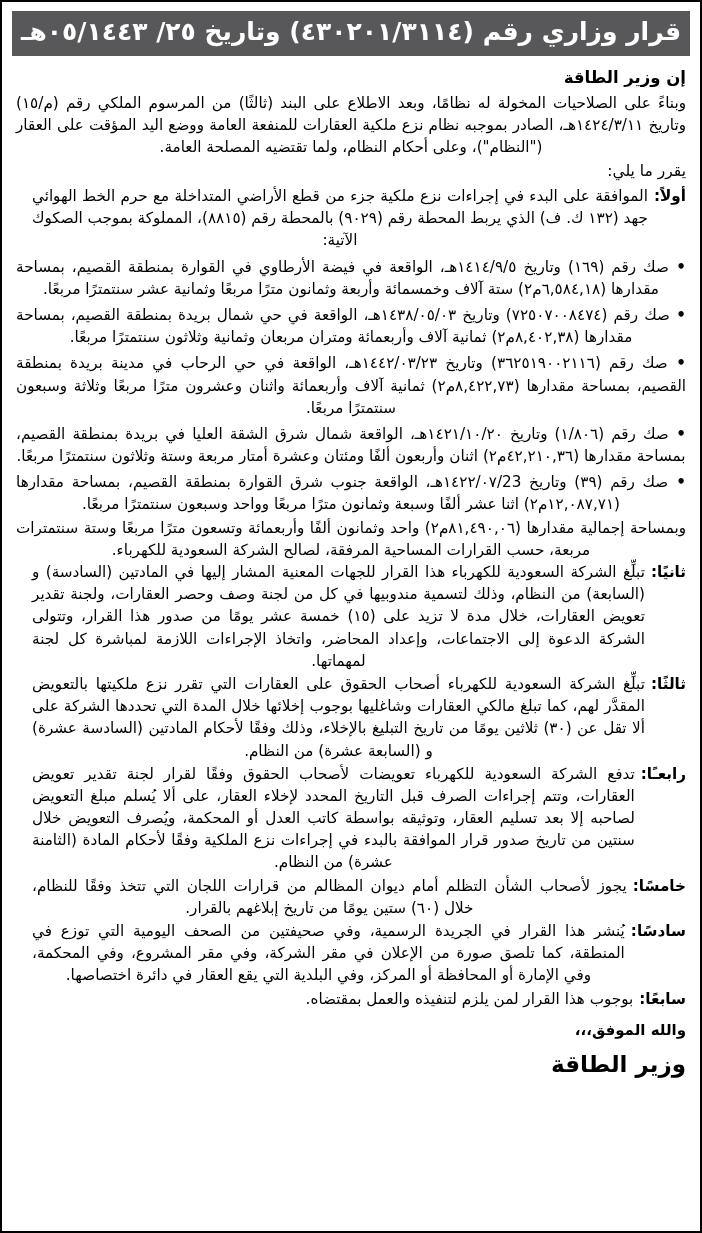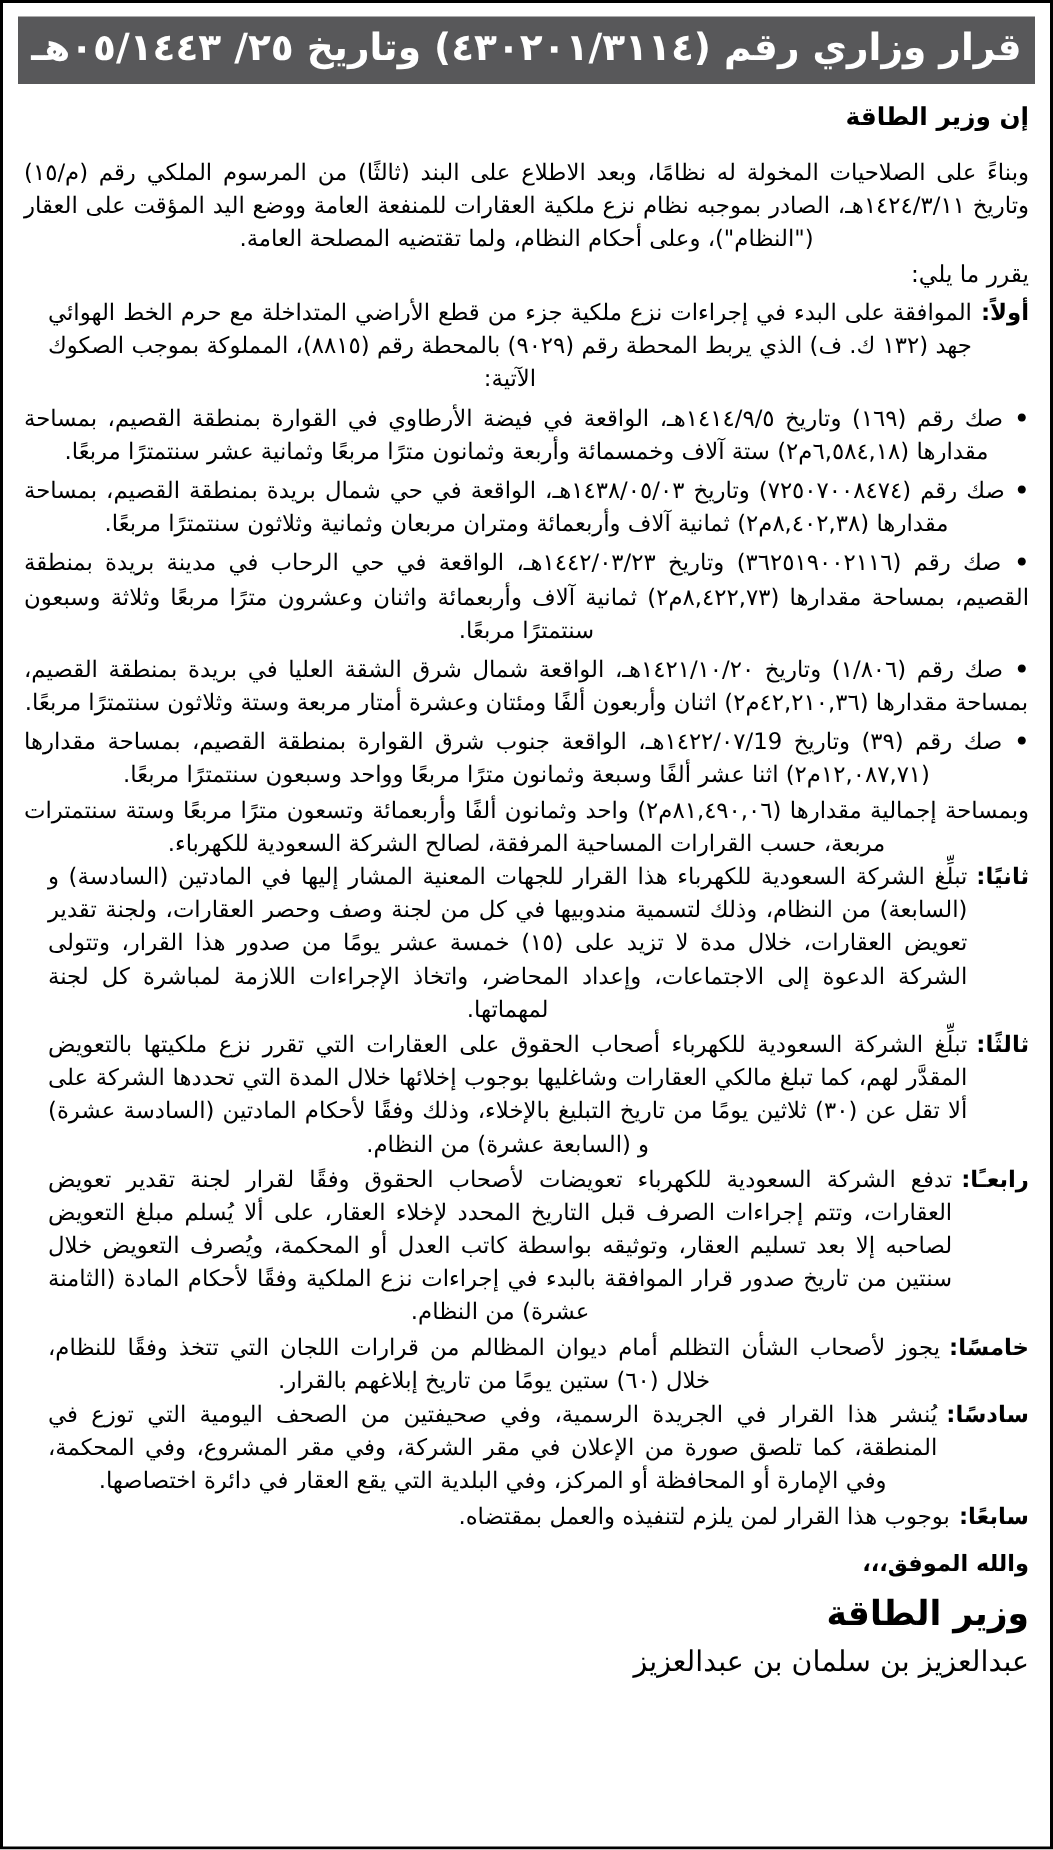--- a/index.html
+++ b/index.html
@@ -37,21 +37,21 @@
     padding:0 6px;
     font-size:15.2px;
     line-height:1.46;
     text-align:justify;
     text-align-last:right;
   }
   .preamble-title{
     font-size:16.5px;
     font-weight:bold;
     text-align:center;
-    margin:4px 0 14px 0;
+    margin:4px 0 2px 0;
   }
   .preamble{
     margin:0 0 2px 0;
     text-align:justify;
     text-align-last:center;
   }
   .decides{
     text-align:center;
     font-weight:normal;
     margin:2px 0 2px 0;
@@ -130,21 +130,21 @@
 
     <div class="clause">
       <div class="clause-label">أولاً:</div>
       <div class="clause-body">الموافقة على البدء في إجراءات نزع ملكية جزء من قطع الأراضي المتداخلة مع حرم الخط الهوائي جهد (١٣٢ ك. ف) الذي يربط المحطة رقم (٩٠٢٩) بالمحطة رقم (٨٨١٥)، المملوكة بموجب الصكوك الآتية:</div>
     </div>
     <ul class="bullets">
       <li>صك رقم (١٦٩) وتاريخ ١٤١٤/٩/٥هـ، الواقعة في فيضة الأرطاوي في القوارة بمنطقة القصيم، بمساحة مقدارها (٦,٥٨٤,١٨م٢) ستة آلاف وخمسمائة وأربعة وثمانون مترًا مربعًا وثمانية عشر سنتمترًا مربعًا.</li>
       <li>صك رقم (٧٢٥٠٧٠٠٨٤٧٤) وتاريخ ١٤٣٨/٠٥/٠٣هـ، الواقعة في حي شمال بريدة بمنطقة القصيم، بمساحة مقدارها (٨,٤٠٢,٣٨م٢) ثمانية آلاف وأربعمائة ومتران مربعان وثمانية وثلاثون سنتمترًا مربعًا.</li>
       <li>صك رقم (٣٦٢٥١٩٠٠٢١١٦) وتاريخ ١٤٤٢/٠٣/٢٣هـ، الواقعة في حي الرحاب في مدينة بريدة بمنطقة القصيم، بمساحة مقدارها (٨,٤٢٢,٧٣م٢) ثمانية آلاف وأربعمائة واثنان وعشرون مترًا مربعًا وثلاثة وسبعون سنتمترًا مربعًا.</li>
       <li>صك رقم (١/٨٠٦) وتاريخ ١٤٢١/١٠/٢٠هـ، الواقعة شمال شرق الشقة العليا في بريدة بمنطقة القصيم، بمساحة مقدارها (٤٢,٢١٠,٣٦م٢) اثنان وأربعون ألفًا ومئتان وعشرة أمتار مربعة وستة وثلاثون سنتمترًا مربعًا.</li>
-      <li>صك رقم (٣٩) وتاريخ ١٤٢٢/٠٧/19هـ، الواقعة جنوب شرق القوارة بمنطقة القصيم، بمساحة مقدارها (١٢,٠٨٧,٧١م٢) اثنا عشر ألفًا وسبعة وثمانون مترًا مربعًا وواحد وسبعون سنتمترًا مربعًا.</li>
+      <li>صك رقم (٣٩) وتاريخ ١٤٢٢/٠٧/23هـ، الواقعة جنوب شرق القوارة بمنطقة القصيم، بمساحة مقدارها (١٢,٠٨٧,٧١م٢) اثنا عشر ألفًا وسبعة وثمانون مترًا مربعًا وواحد وسبعون سنتمترًا مربعًا.</li>
     </ul>
     <p class="preamble" style="margin:0;">وبمساحة إجمالية مقدارها (٨١,٤٩٠,٠٦م٢) واحد وثمانون ألفًا وأربعمائة وتسعون مترًا مربعًا وستة سنتمترات مربعة، حسب القرارات المساحية المرفقة، لصالح الشركة السعودية للكهرباء.</p>
 
     <div class="clause">
       <div class="clause-label">ثانيًا:</div>
       <div class="clause-body">تبلِّغ الشركة السعودية للكهرباء هذا القرار للجهات المعنية المشار إليها في المادتين (السادسة) و (السابعة) من النظام، وذلك لتسمية مندوبيها في كل من لجنة وصف وحصر العقارات، ولجنة تقدير تعويض العقارات، خلال مدة لا تزيد على (١٥) خمسة عشر يومًا من صدور هذا القرار، وتتولى الشركة الدعوة إلى الاجتماعات، وإعداد المحاضر، واتخاذ الإجراءات اللازمة لمباشرة كل لجنة لمهماتها.</div>
     </div>
 
     <div class="clause">
       <div class="clause-label">ثالثًا:</div>
@@ -168,18 +168,17 @@
 
     <div class="clause">
       <div class="clause-label">سابعًا:</div>
       <div class="clause-body lastright">بوجوب هذا القرار لمن يلزم لتنفيذه والعمل بمقتضاه.</div>
     </div>
 
     <div class="closing">والله الموفق،،،</div>
 
     <div class="sign-title">وزير الطاقة</div>
 
-    <div class="sign-name">عبدالعزيز بن سلمان بن عبدالعزيز</div>
 
   </div>
 
   <div class="spacer"></div>
 </div>
 
 </body></html>

